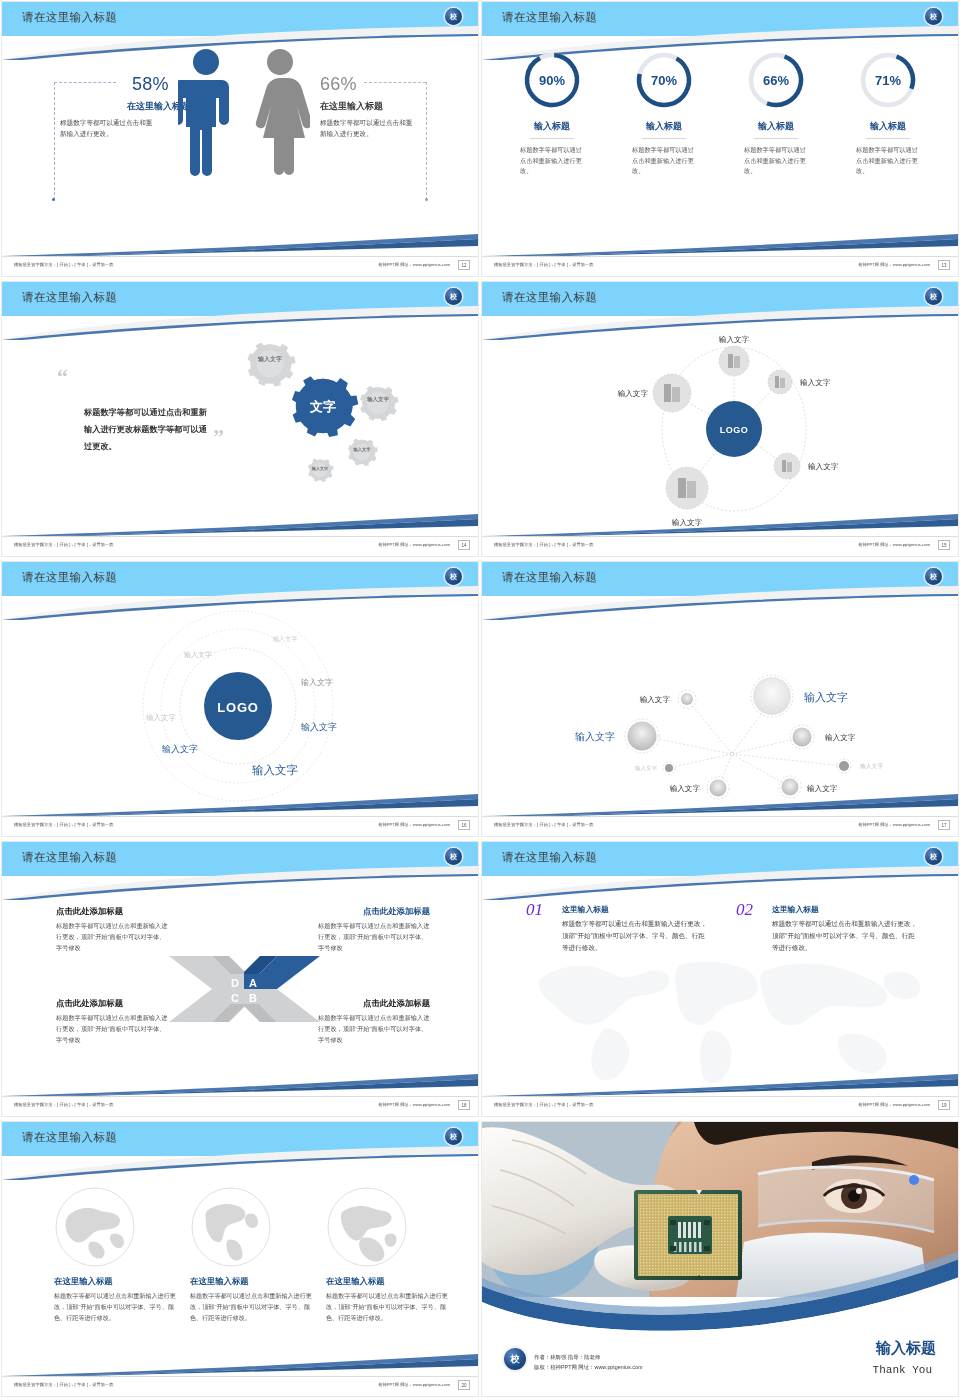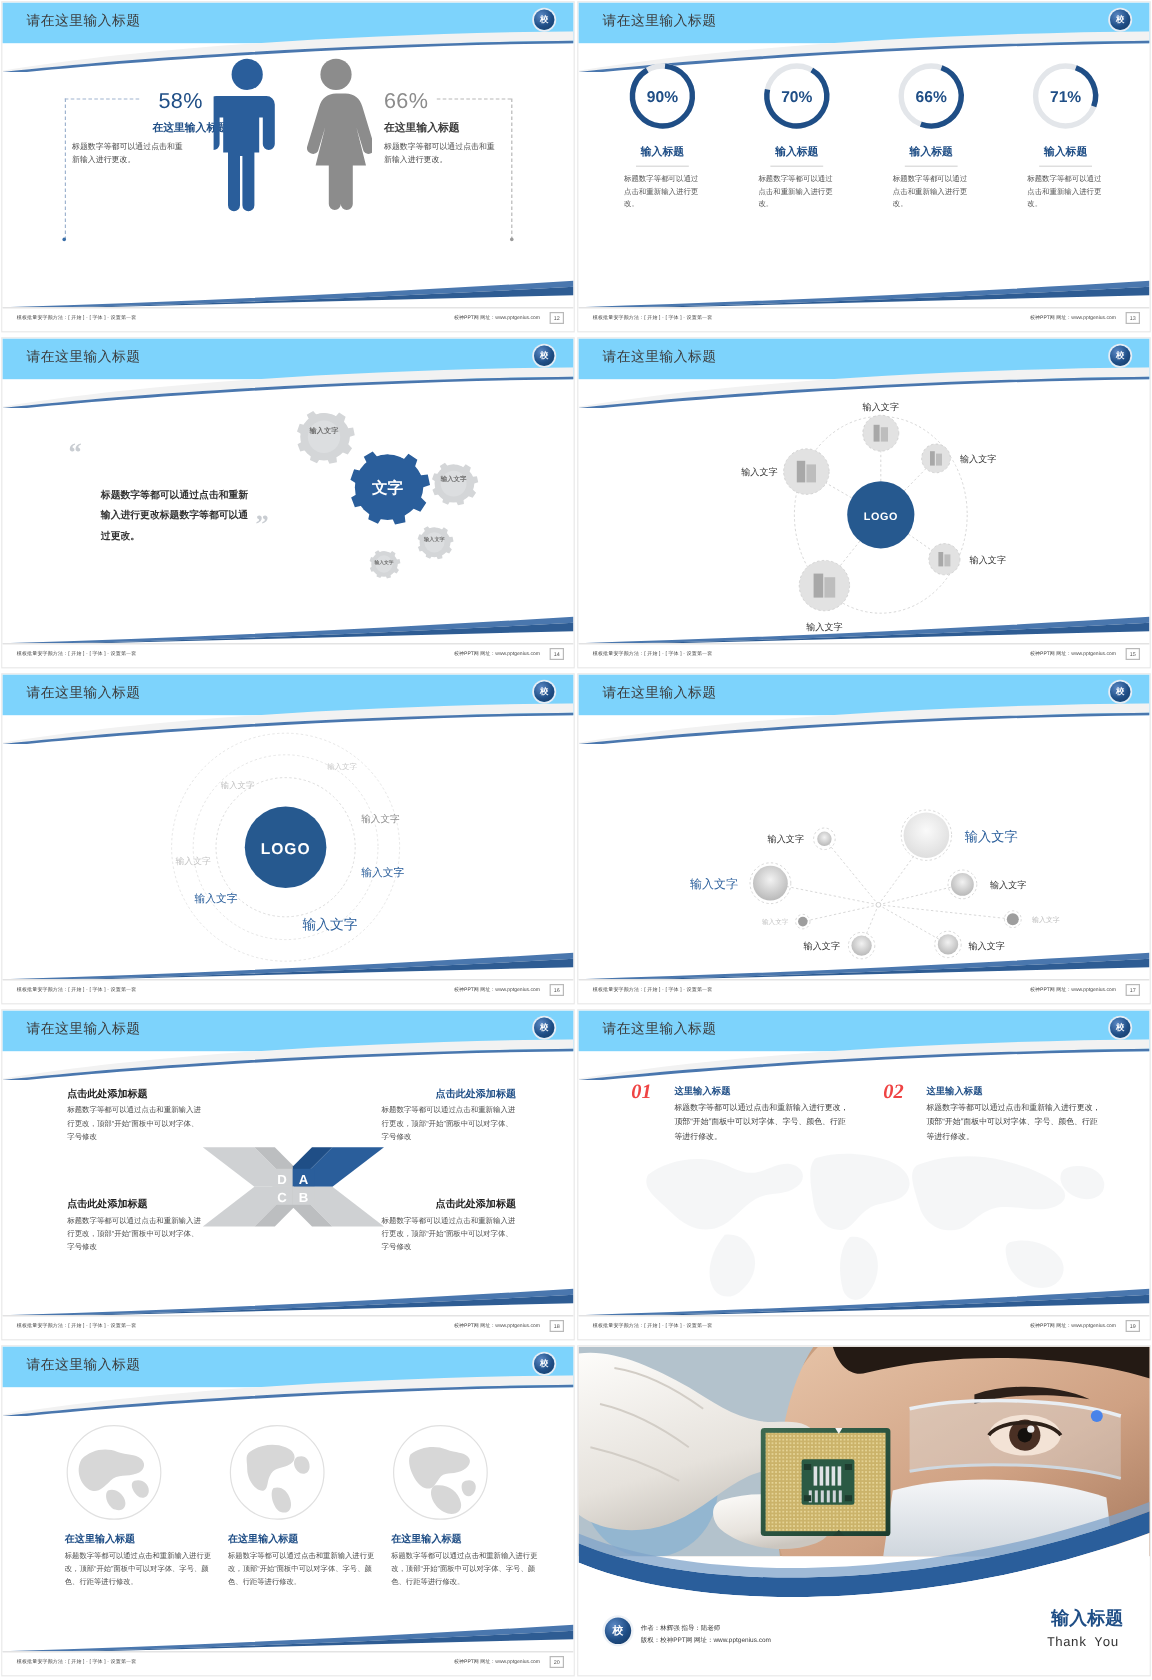--- a/index.html
+++ b/index.html
@@ -111,21 +111,21 @@
   .quote-mark { position: absolute; color: #c9cdd2; font-size: 22px; font-weight: bold; font-family: "Liberation Serif", serif; }
   .gear-text-blk {
     position: absolute; left: 82px; top: 58px; width: 130px;
     font-size: 8.2px; color: #333; line-height: 2.05; font-weight: 700; margin-top: 31px;
   }
   .gear-label { font-size: 5.4px; font-weight: bold; fill: #6f6f6f; }
   
   .abcd-h { position: absolute; font-size: 8.4px; font-weight: bold; }
   .abcd-p { position: absolute; font-size: 6.2px; color: #4d4d4d; line-height: 1.8; width: 112px; }
   
-  .num-big { position: absolute; font-size: 17px; font-weight: bold; font-style: italic; color: #ef4444; font-family: "Liberation Serif", serif;}
+  .num-big { position: absolute; font-size: 17px; font-weight: normal; font-style: italic; color: #6d28d9; font-family: "Liberation Serif", serif;}
   .num-h { position: absolute; font-size: 7.8px; font-weight: bold; color: #1f4e86; }
   .num-p { position: absolute; font-size: 6.6px; color: #3f3f3f; line-height: 1.85; width: 148px; }
   
   .globe-col { position: absolute; width: 130px; }
   .globe-h { font-size: 8.4px; font-weight: bold; color: #1f4e86; margin-top: 4px; }
   .globe-p { font-size: 6.1px; color: #4d4d4d; line-height: 1.8; margin-top: 4px; }
   
   .thanks-slide { position: absolute; inset: 0; background: #fff; overflow:hidden;}
   .photo { position: absolute; left: 0; top: 0; width: 100%; height: 175px; overflow: hidden; }
   .thx-cn { position: absolute; right: 22px; bottom: 38px; font-size: 15px; font-weight: bold; color: #1f4e86; }

